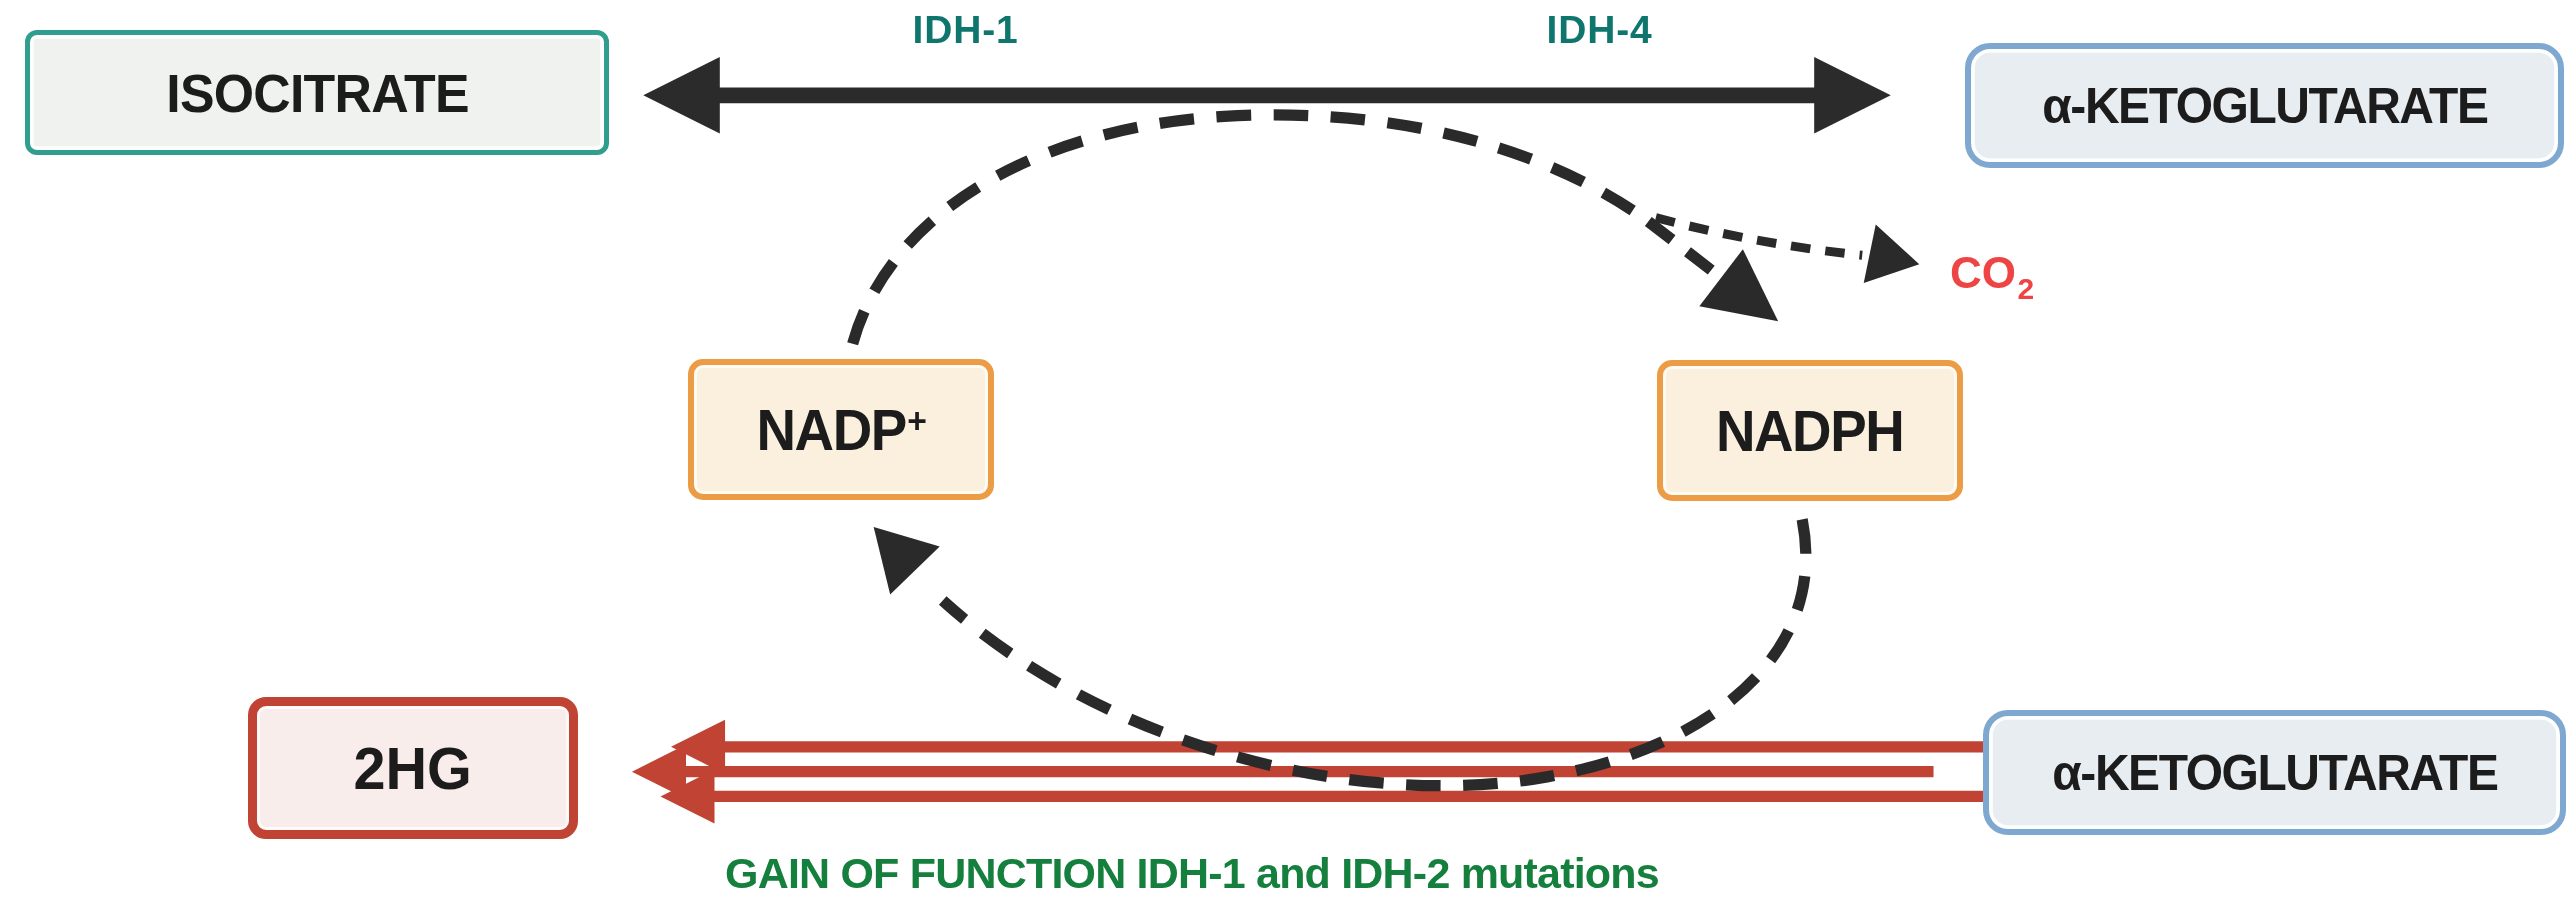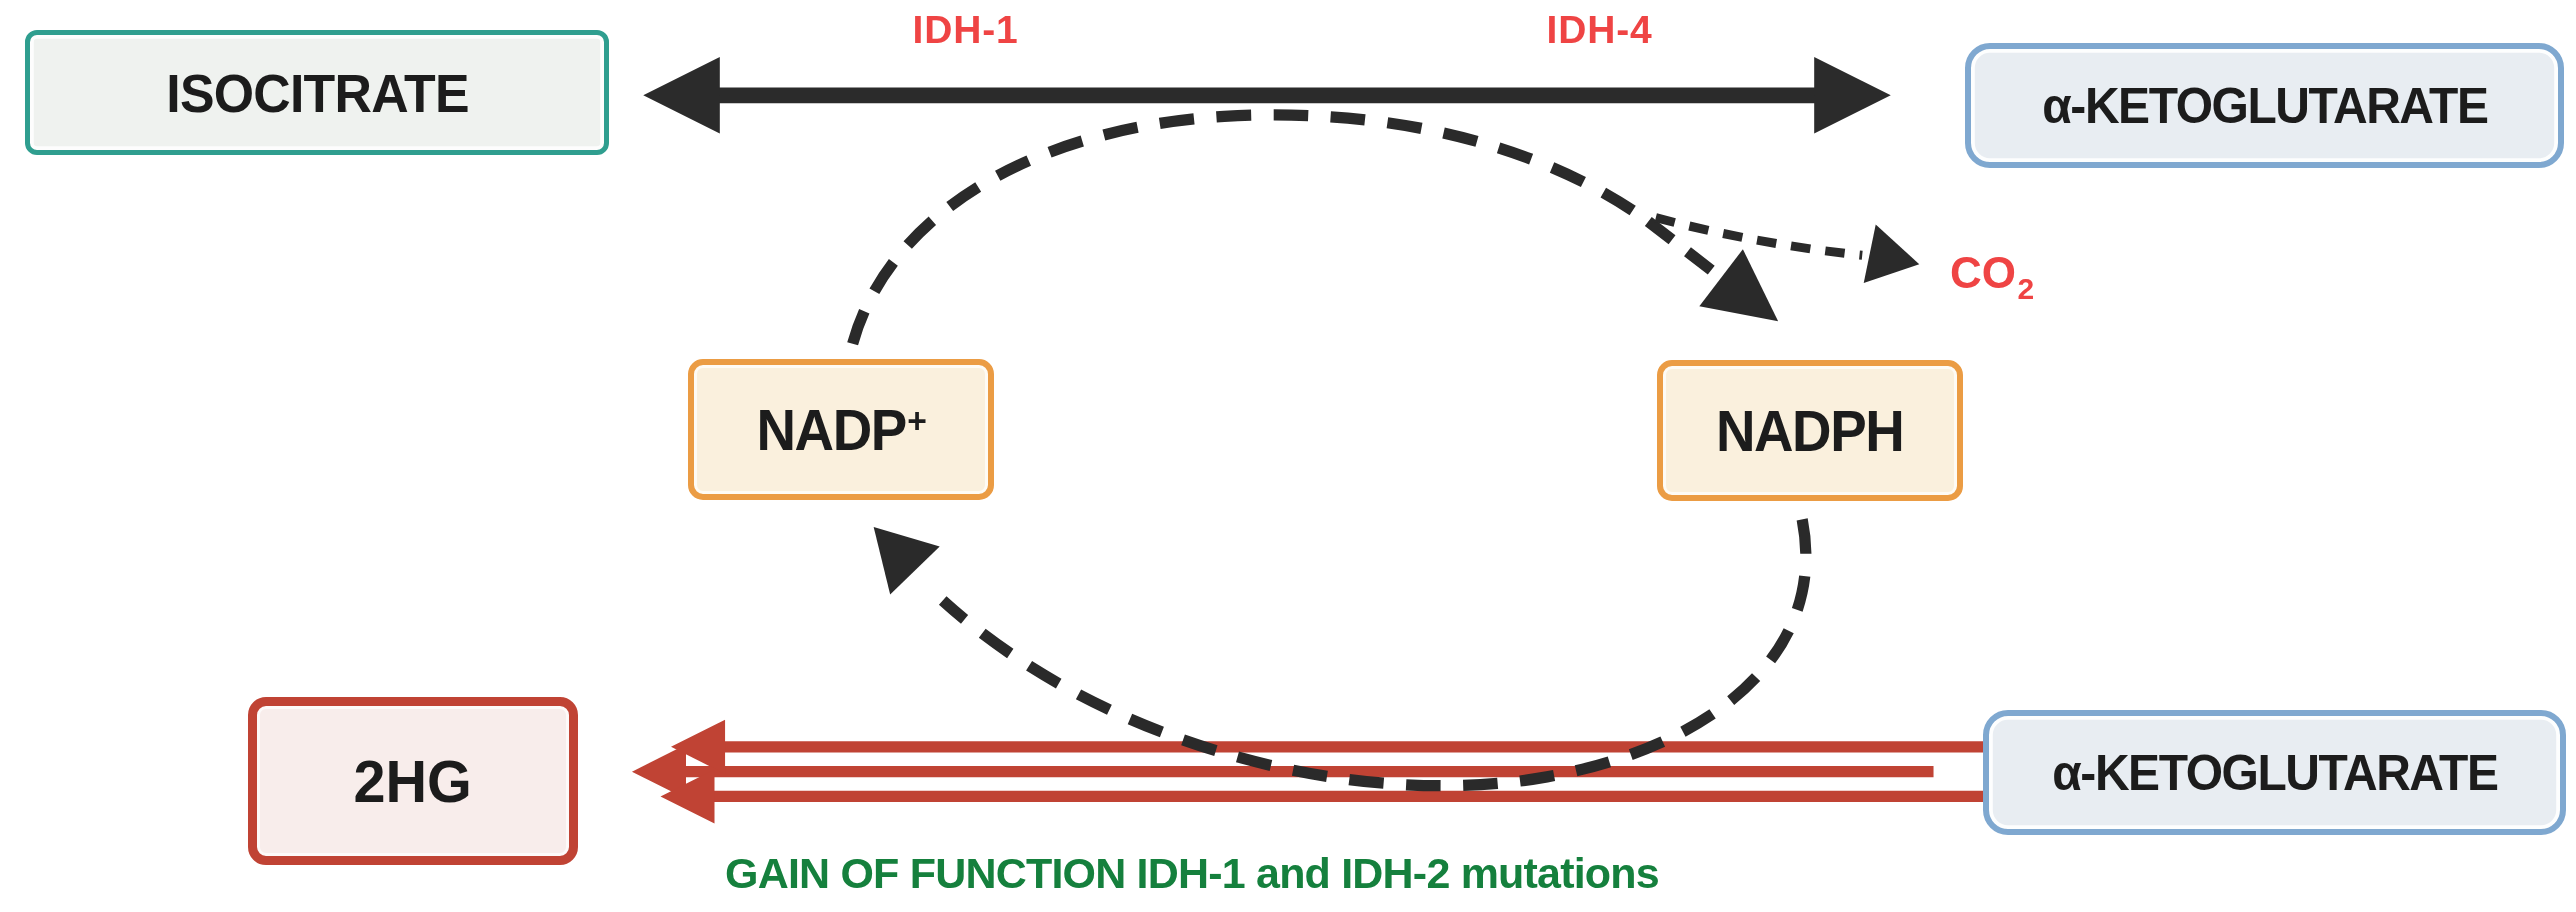--- a/index.html
+++ b/index.html
@@ -48,37 +48,37 @@
     border:9.8px solid #c04334;
     border-radius:18px;
     background:#f8edeb;
     box-shadow:inset 0 0 0 3px rgba(255,255,255,.7);
   }
 
   .isocitrate{left:25px;top:30px;width:584px;height:125px;font-size:54px;letter-spacing:-0.8px;}
   .akg-top{left:1965px;top:43px;width:599px;height:125px;font-size:50px;letter-spacing:-1.5px;}
   .nadp{left:688px;top:359px;width:306px;height:141px;font-size:57px;letter-spacing:-1.5px;}
   .nadph{left:1657px;top:360px;width:306px;height:141px;font-size:57px;letter-spacing:-1.5px;}
-  .twohg{left:248px;top:697px;width:330px;height:168px;font-size:60px;}
+  .twohg{left:248px;top:697px;width:330px;height:142px;font-size:60px;}
   .akg-bottom{left:1983px;top:710px;width:583px;height:125px;font-size:50px;letter-spacing:-1.5px;}
 
   .sup{font-size:35px;vertical-align:16.5px;margin-left:1.5px;}
   .sub{font-size:30px;vertical-align:-10.5px;margin-left:1.5px;}
 
   .txt{
     position:absolute;
     z-index:3;
     font-weight:bold;
     white-space:nowrap;
   }
   .enzyme{
     width:225px;
     text-align:center;
     font-size:39px;
-    color:#ef4444;
+    color:#0f766e;
     letter-spacing:0.8px;
   }
   .idh1{left:853px;top:7.5px;}
   .idh2{left:1487px;top:7.5px;}
   .co2{left:1950px;top:248px;font-size:44px;color:#ef4444;}
   .caption{
     left:725px;top:849px;width:1224px;
     text-align:left;
     font-size:43px;
     color:#15803d;

